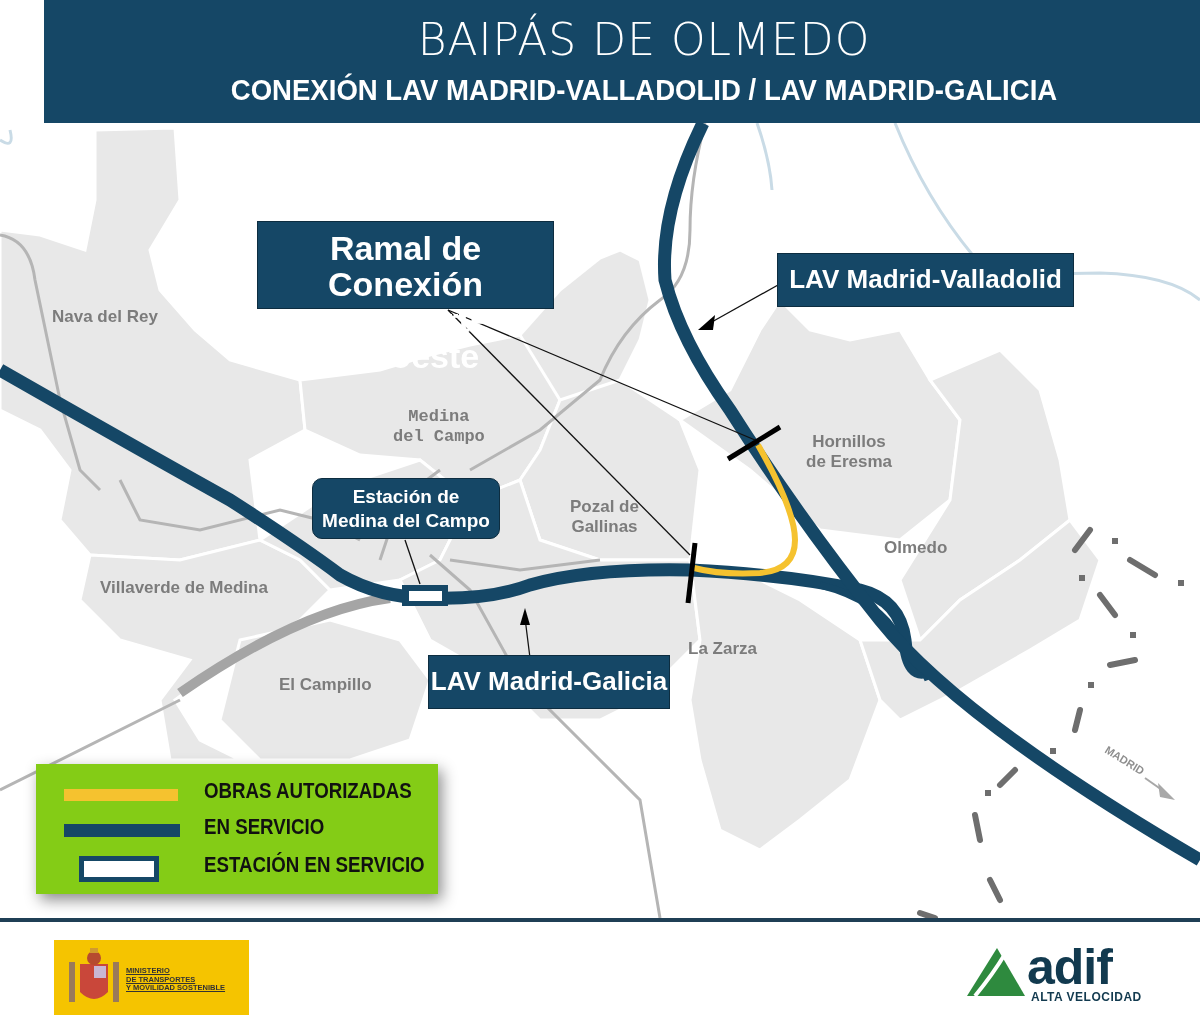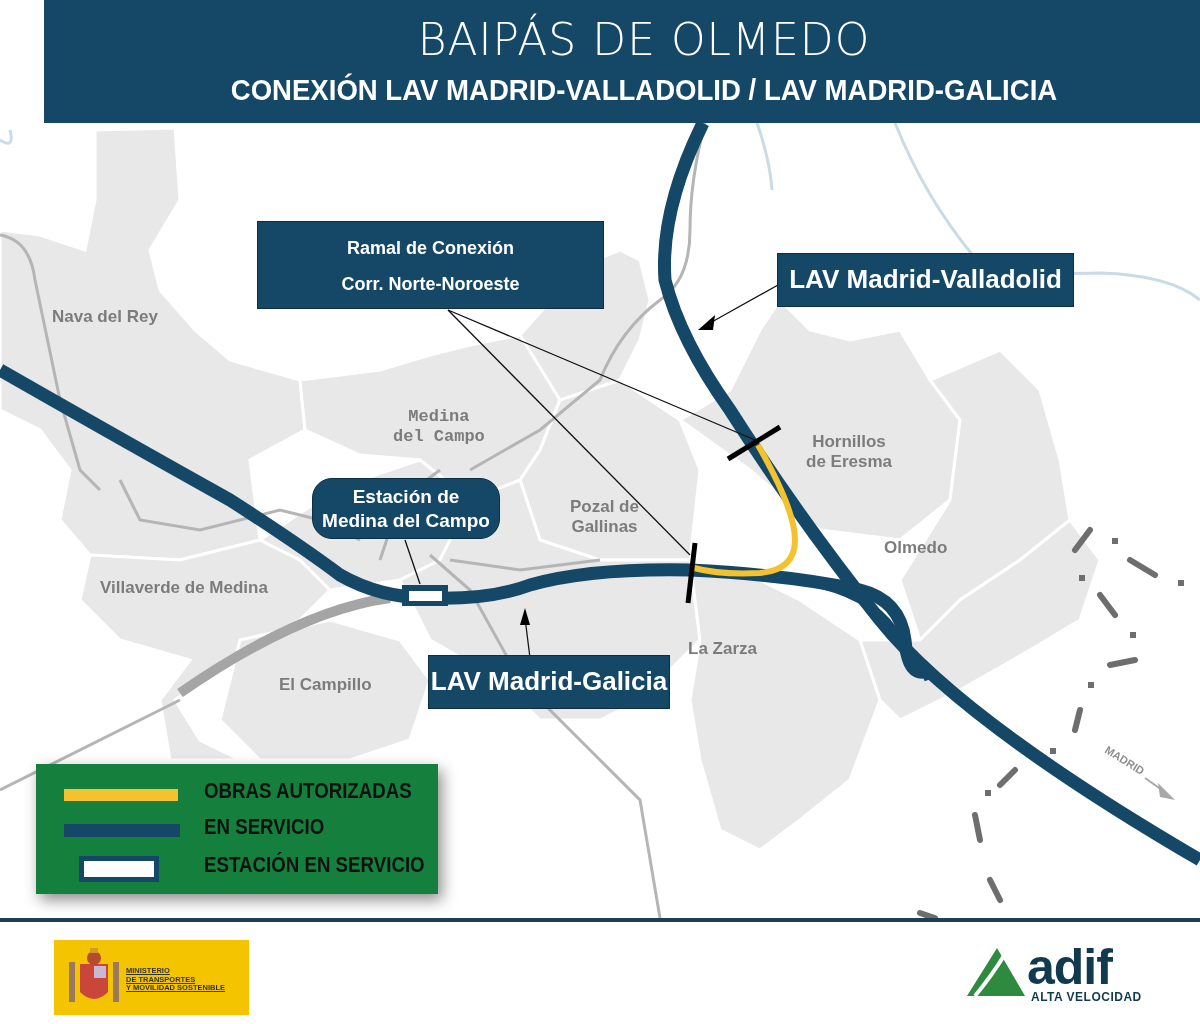--- a/index.html
+++ b/index.html
@@ -4,21 +4,21 @@
 <style>
   html,body{margin:0;padding:0;}
   body{width:1200px;height:1024px;position:relative;overflow:hidden;background:#ffffff;font-family:"DejaVu Sans",sans-serif;}
   .header{position:absolute;left:0;top:0;width:1200px;height:123px;background:#154766;color:#fff;text-align:center;margin-left:44px;}
   .header .t1{position:absolute;left:0;right:0;top:14px;font-size:44px;font-weight:300;letter-spacing:1px;font-family:"DejaVu Sans",sans-serif;}
   .header .t2{position:absolute;left:0;right:0;top:74px;font-size:29px;font-weight:bold;font-family:"Liberation Sans",sans-serif;transform:scaleX(0.95);}
   .map{position:absolute;left:0;top:123px;width:1200px;height:795px;background:#fff;}
   svg.mapsvg{position:absolute;left:0;top:0;}
   .box{position:absolute;background:#154766;color:#fff;font-family:"Liberation Sans",sans-serif;font-weight:bold;text-align:center;border:1px solid #0d2d40;}
   .town{position:absolute;color:#7c7c7c;font-family:"Liberation Sans",sans-serif;font-weight:bold;font-size:17px;line-height:20px;text-align:center;}
-  .legend{position:absolute;left:36px;top:764px;width:402px;height:130px;background:#15803d;box-shadow:4px 6px 14px rgba(0,0,0,0.45);}
+  .legend{position:absolute;left:36px;top:764px;width:402px;height:130px;background:#84cc16;box-shadow:4px 6px 14px rgba(0,0,0,0.45);}
   .legend .row{position:absolute;left:0;height:30px;width:402px;}
   .legend .sw{position:absolute;left:28px;}
   .legend .lbl{position:absolute;left:168px;font-family:"Liberation Sans",sans-serif;font-weight:bold;font-size:22px;color:#111;transform:scaleX(0.85);transform-origin:left center;white-space:nowrap;}
   .footer{position:absolute;left:0;top:918px;width:1200px;height:106px;background:#fff;border-top:4px solid #1f3f55;}
   .ministry{position:absolute;left:54px;top:18px;width:195px;height:75px;background:#f5c400;}
   .ministry .txt{position:absolute;left:72px;top:27px;font-family:"Liberation Sans",sans-serif;font-size:7.5px;line-height:8.5px;color:#333;font-weight:bold;text-decoration:underline;}
   .adif{position:absolute;left:965px;top:22px;width:190px;height:70px;}
   .adif .word{position:absolute;left:62px;top:-6px;font-family:"Liberation Sans",sans-serif;font-weight:bold;font-size:50px;color:#123a4f;letter-spacing:-1px;}
   .adif .sub{position:absolute;left:66px;top:46px;font-family:"Liberation Sans",sans-serif;font-weight:bold;font-size:12px;color:#123a4f;letter-spacing:0.5px;}
 </style>
@@ -132,27 +132,27 @@
   </div>
   <div class="town" style="left:570px;top:374px;">
     <div>Pozal de</div>
       <div>Gallinas</div>
   </div>
   <div class="town" style="left:884px;top:415px;">Olmedo</div>
   <div class="town" style="left:100px;top:455px;">Villaverde de Medina</div>
   <div class="town" style="left:688px;top:516px;">La Zarza</div>
   <div class="town" style="left:239px;top:552px;margin-left:40px;">El Campillo</div>
 
-  <div class="box" style="left:257px;top:98px;width:347px;height:88px;font-size:18px;line-height:36px;padding-top:8px;box-sizing:border-box;">
+  <div class="box" style="left:257px;top:98px;width:297px;height:88px;font-size:34px;line-height:36px;padding-top:8px;box-sizing:border-box;">
     <div>Ramal de Conexión</div>
     <div>Corr. Norte-Noroeste</div>
   </div>
   <div class="box" style="left:428px;top:532px;width:240px;height:52px;font-size:26px;line-height:50px;">LAV Madrid-Galicia</div>
   <div class="box" style="left:777px;top:130px;width:295px;height:52px;font-size:26px;line-height:50px;">LAV Madrid-Valladolid</div>
-  <div class="box" style="left:312px;top:355px;width:188px;height:61px;border-radius:20px;font-size:19px;line-height:24px;padding-top:6px;box-sizing:border-box;">
+  <div class="box" style="left:312px;top:355px;width:188px;height:61px;border-radius:10px;font-size:19px;line-height:24px;padding-top:6px;box-sizing:border-box;">
     <div>Estación de</div>
     <div>Medina del Campo</div>
   </div>
 </div>
 
 <div class="legend">
   <div class="row" style="top:14px;">
     <div class="sw" style="top:11px;width:114px;height:12px;background:#f5c22f;"></div>
     <div class="lbl" style="top:0px;">OBRAS AUTORIZADAS</div>
   </div>

